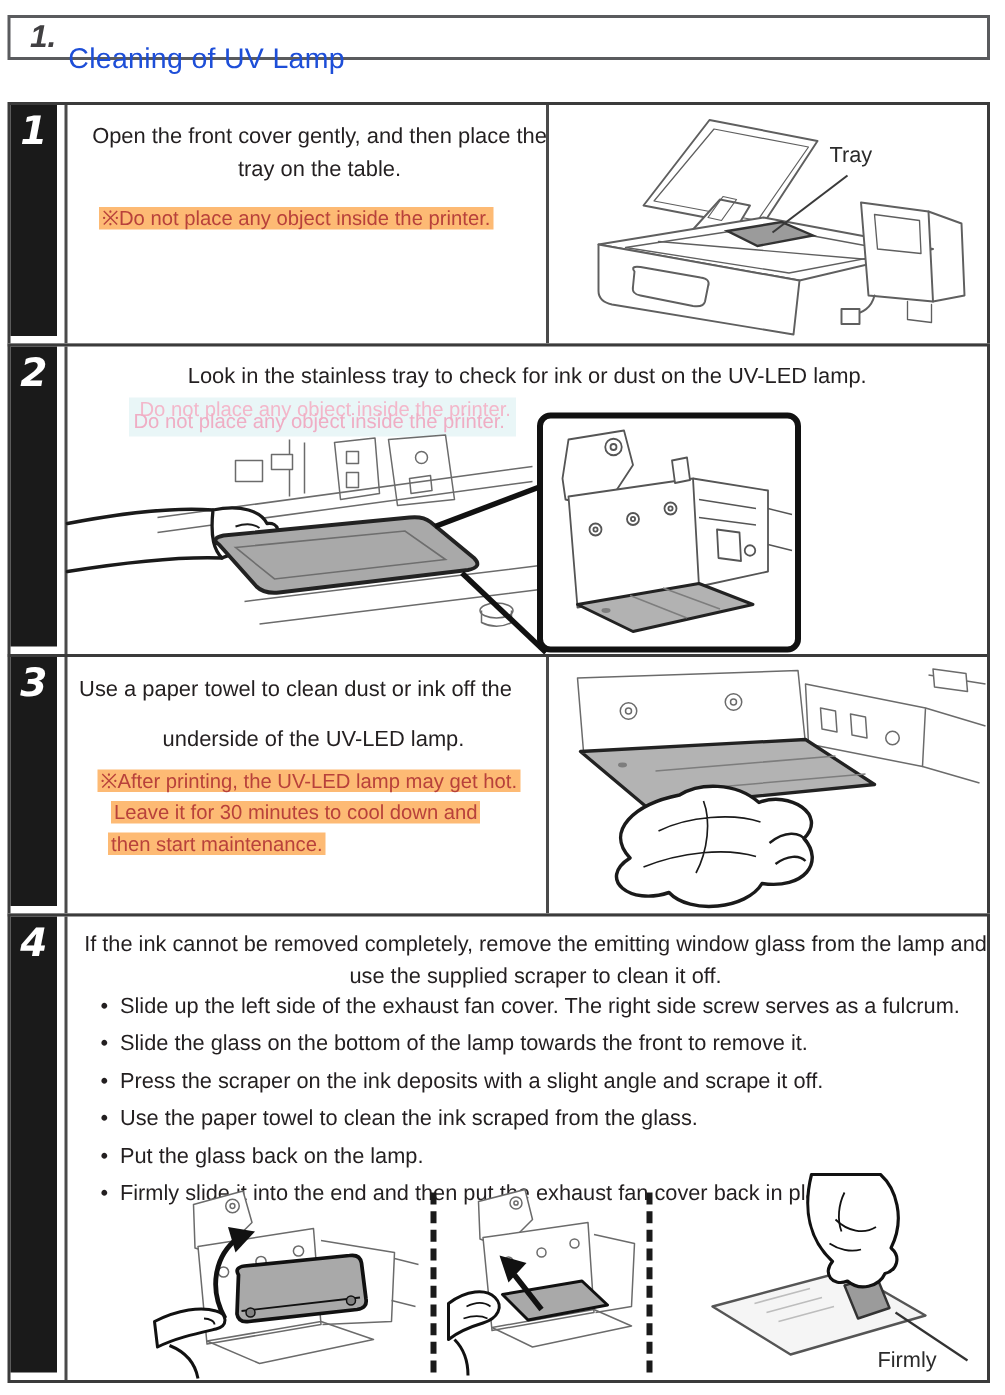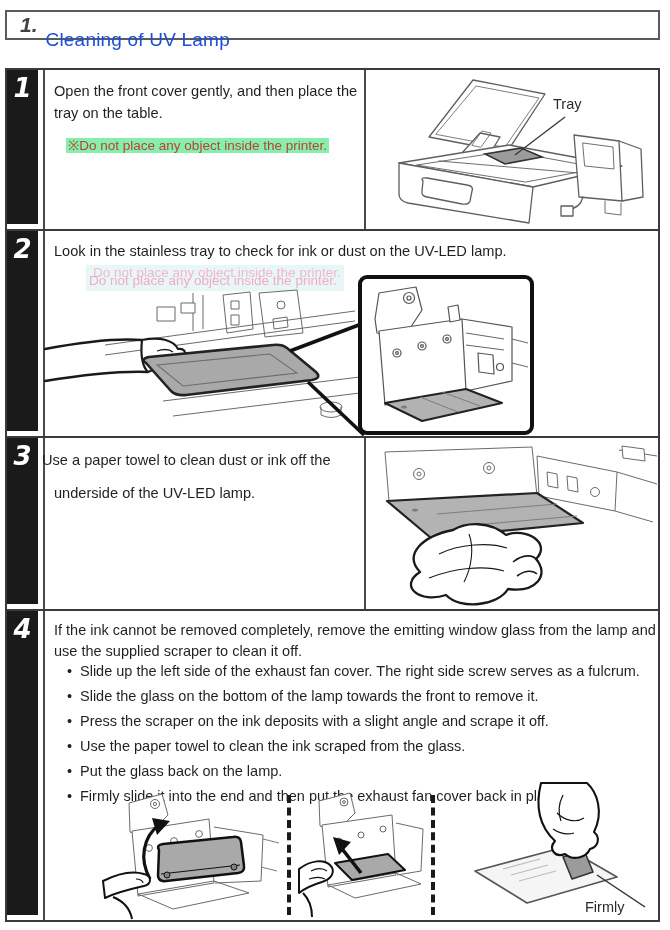--- a/index.html
+++ b/index.html
@@ -18,23 +18,23 @@
   .row-2 { top:229px; height:209px; }
   .row-3 { top:436px; height:175px; }
   .row-4 { top:609px; height:313px; }
 
   .strip { position:absolute; left:0; top:0; bottom:5px; width:31px; background:#1a1a1a;
     color:#fff; font-weight:bold; font-style:italic; font-size:26px; text-align:center; padding-top:3px;
     font-family:"DejaVu Sans","Liberation Sans",sans-serif; }
   .vline { position:absolute; left:36px; top:0; bottom:0; width:0; border-left:2px solid #4a4a4a; }
   .celldiv { position:absolute; left:357px; top:0; bottom:0; width:0; border-left:2px solid #4a4a4a; }
 
-  .step-text { position:absolute; font-size:14.6px; line-height:1.5; color:#231f20; }
+  .step-text { position:absolute; font-size:14.6px; line-height:1.5; color:#231f20;text-align:center; }
   .note { color:#b8413b; font-size:13.5px; line-height:21px; }
-  .note .hl { background:#86efac; padding:0 2px; }
+  .note .hl { background:#fdba74; padding:0 2px; }
 
   
   .ghost-box { position:absolute; left:79px; top:34px; width:258px; height:26px; background:#e9f6f7;text-align:right; }
   .ghost-line { position:absolute; font-size:13.5px; white-space:nowrap; }
   .ghost-1 { left:7px; top:0px;  color:#f3b7ca; }
   .ghost-2 { left:3px; top:8px;  color:#efadc4; }
 
   
   .callout { position:absolute; left:351px; top:44px; width:176px; height:160px;
     border:4px solid #111; border-radius:9px; background:#fff; }
@@ -171,20 +171,25 @@
         <ellipse cx="42" cy="128" rx="3" ry="1.6" fill="#7d7d7d"></ellipse>
       </svg>
     </div>
   </div>
 
   <div class="row row-3">
     <div class="strip">3</div>
     <div class="vline"></div>
     <div class="step-text" style="left:35px; top:12px; width:310px;">Use a paper towel to clean dust or ink off the</div>
     <div class="step-text" style="left:47px; top:45px; width:310px;">underside of the UV-LED lamp.</div>
+    <div class="note" style="position:absolute; left:58px; top:72px;">
+      <span class="hl">※After printing, the UV-LED lamp may get hot.</span><br>
+      <span class="hl" style="margin-left:9px;">Leave it for 30 minutes to cool down and</span><br>
+      <span class="hl" style="margin-left:7px;">then start maintenance.</span>
+    </div>
     <div class="celldiv"></div>
 
     <svg class="abs" style="left:360px; top:6px;" width="292" height="162" viewBox="0 0 292 162">
       <g stroke="#6b6b6b" stroke-width="1" fill="#fff" stroke-linejoin="round">
         <path d="M18,8 L165,3 L170,52 L22,57 Z"></path>
         <circle cx="52" cy="30" r="5.5"></circle>
           <circle cx="52" cy="30" r="2"></circle>
         <circle cx="122" cy="24" r="5.5"></circle>
           <circle cx="122" cy="24" r="2"></circle>
         <path d="M170,12 L250,28 L248,67 L172,52 Z"></path>

